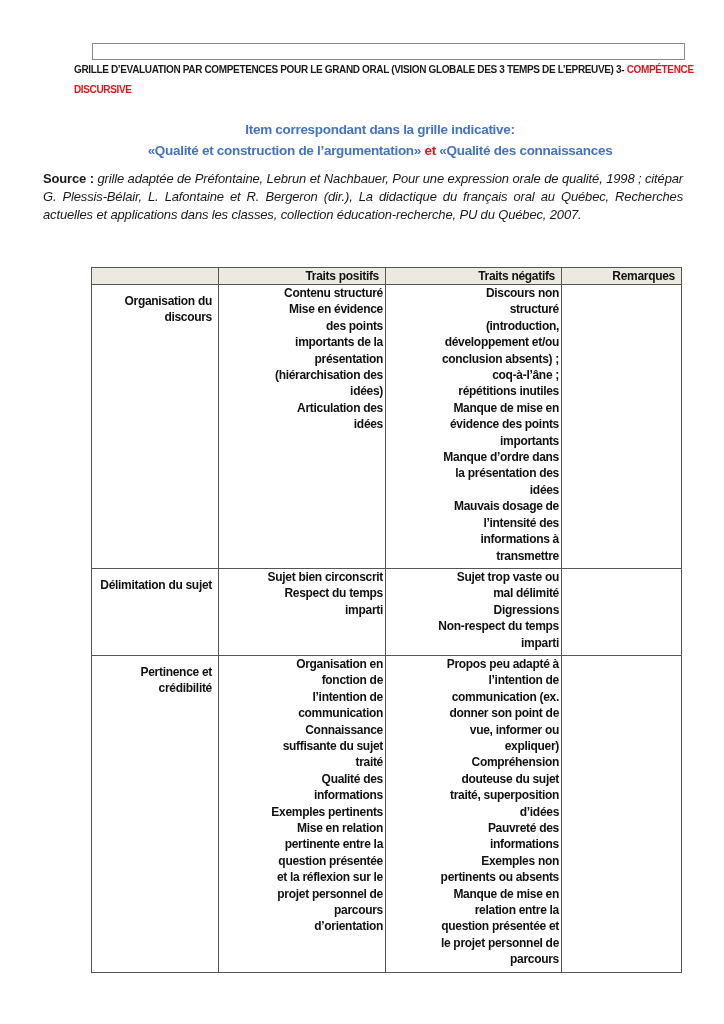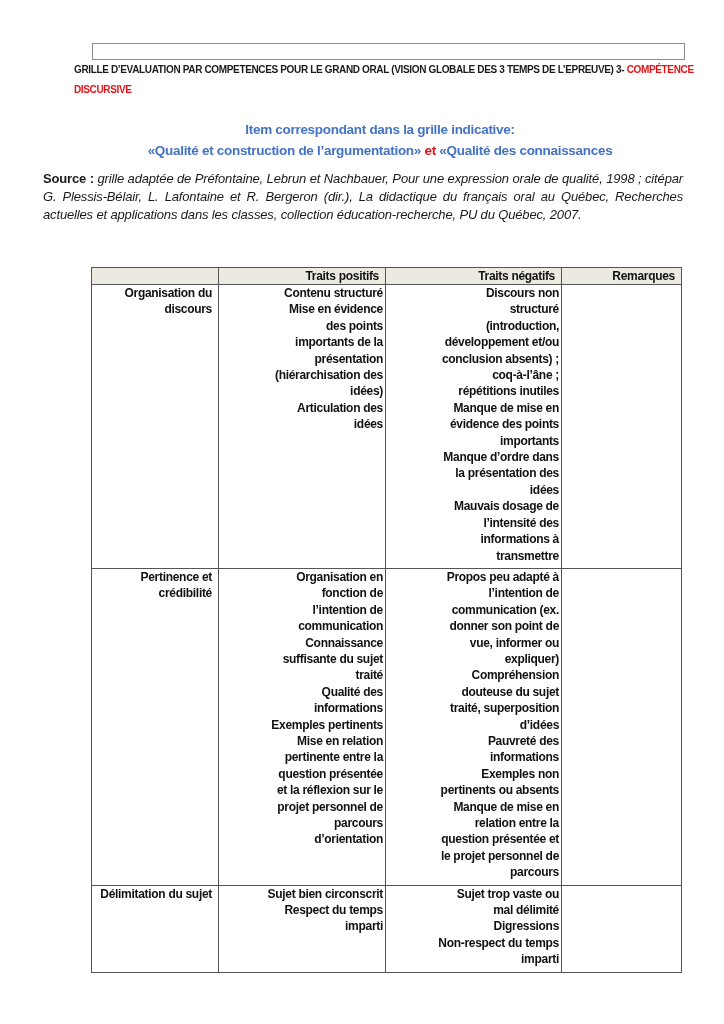--- a/index.html
+++ b/index.html
@@ -33,21 +33,21 @@
       border-collapse: collapse; table-layout: fixed;
       font-size: 12px; font-weight: bold; line-height: 16.4px; letter-spacing: -0.3px;
     }
     table.grid th, table.grid td {
       border: 1px solid #555555; vertical-align: top; padding: 0 6px 4px 7px; text-align: right;
     }
     table.grid th {
       background: #eceae0; font-weight: bold; height: 16px; padding-top: 0; padding-bottom: 0;
       line-height: 16px;
     }
-    table.grid td.crit { padding-left: 7px; padding-top: 0; }
+    table.grid td.crit { padding-left: 7px; padding-top: 8px; }
     table.grid td.traits { padding-left: 48px; padding-right: 2px; }
     table.grid td.traits.neg { padding-left: 48px; margin-top: 36px; }
     .trait-line { display: block; }
     col.c1 { width: 127px; }
     col.c2 { width: 167px; }
     col.c3 { width: 176px; }
     col.c4 { width: 120px; }
   </style>
 </head>
 <body>
@@ -96,44 +96,44 @@
       </td>
       <td class="traits neg">
         <span class="trait-line">Discours non structuré (introduction, développement et/ou conclusion absents) ; coq-à-l’âne ; répétitions inutiles</span>
         <span class="trait-line">Manque de mise en évidence des points importants</span>
         <span class="trait-line">Manque d’ordre dans la présentation des idées</span>
         <span class="trait-line">Mauvais dosage de l’intensité des informations à transmettre</span>
       </td>
       <td></td>
     </tr>
     <tr>
+      <td class="crit">Délimitation du sujet</td>
+      <td class="traits">
+        <span class="trait-line">Sujet bien circonscrit</span>
+        <span class="trait-line">Respect du temps imparti</span>
+      </td>
+      <td class="traits neg">
+        <span class="trait-line">Sujet trop vaste ou mal délimité</span>
+        <span class="trait-line">Digressions</span>
+        <span class="trait-line">Non-respect du temps imparti</span>
+      </td>
+      <td></td>
+    </tr>
+    <tr>
       <td class="crit">Pertinence et crédibilité</td>
       <td class="traits">
         <span class="trait-line">Organisation en fonction de l’intention de communication</span>
         <span class="trait-line">Connaissance suffisante du sujet traité</span>
         <span class="trait-line">Qualité des informations</span>
         <span class="trait-line">Exemples pertinents</span>
         <span class="trait-line">Mise en relation pertinente entre la question présentée et la réflexion sur le projet personnel de parcours d’orientation</span>
       </td>
       <td class="traits neg">
         <span class="trait-line">Propos peu adapté à l’intention de communication (ex. donner son point de vue, informer ou expliquer)</span>
         <span class="trait-line">Compréhension douteuse du sujet traité, superposition d’idées</span>
         <span class="trait-line">Pauvreté des informations</span>
         <span class="trait-line">Exemples non pertinents ou absents</span>
         <span class="trait-line">Manque de mise en relation entre la question présentée et le projet personnel de parcours</span>
       </td>
       <td></td>
     </tr>
-    <tr>
-      <td class="crit">Délimitation du sujet</td>
-      <td class="traits">
-        <span class="trait-line">Sujet bien circonscrit</span>
-        <span class="trait-line">Respect du temps imparti</span>
-      </td>
-      <td class="traits neg">
-        <span class="trait-line">Sujet trop vaste ou mal délimité</span>
-        <span class="trait-line">Digressions</span>
-        <span class="trait-line">Non-respect du temps imparti</span>
-      </td>
-      <td></td>
-    </tr>
   </tbody>
 </table>
 
 </body></html>

